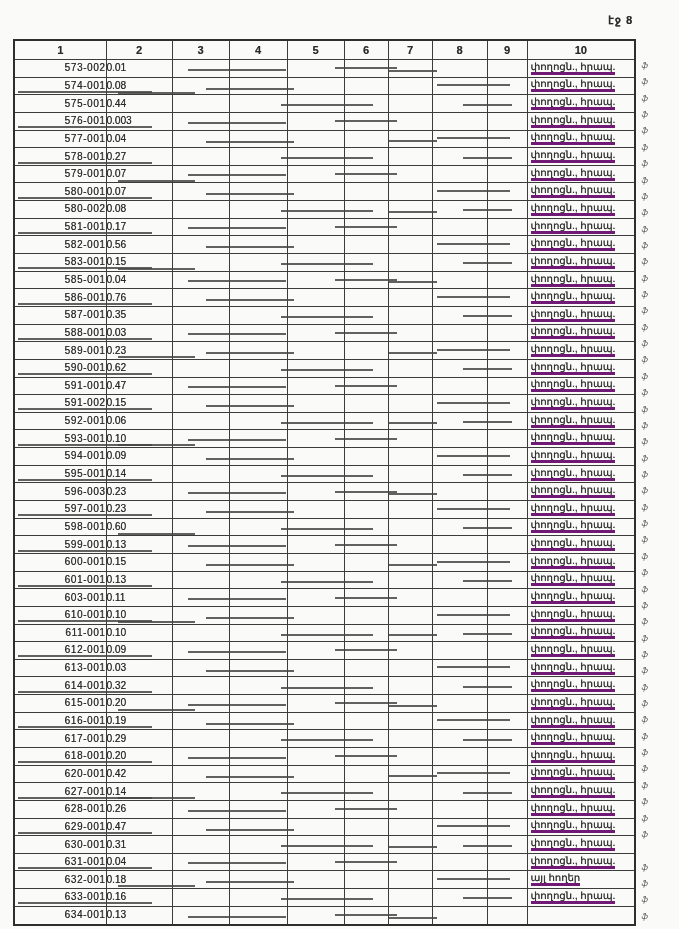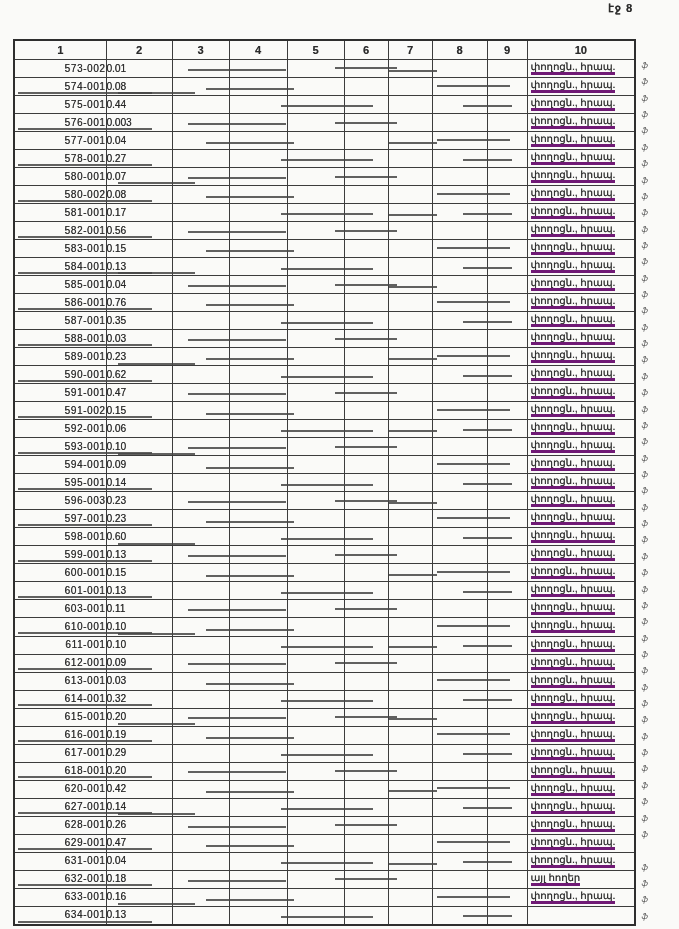--- a/index.html
+++ b/index.html
@@ -5,21 +5,21 @@
   html,body{margin:0;padding:0;}
   body{
     width:679px;height:929px;
     background:#fafaf8;
     font-family:"Liberation Sans", sans-serif;
     color:#262626;
     position:relative;
     overflow:hidden;
   }
   .page-label{
-    position:absolute;top:2px;left:608px;
+    position:absolute;top:14px;left:608px;
     font-size:11px;font-weight:bold;letter-spacing:1px;
     color:#2b2b2b;
     text-shadow:0.3px 0.3px 0.3px rgba(40,40,40,.6);
   }
   table.doc{
     position:absolute;left:13px;top:39px;
     width:621px;height:887px;
     border-collapse:collapse;table-layout:fixed;
     border:2px solid #2e2e2e;
   }
@@ -167,20 +167,32 @@
         <td class="e"></td>
         <td class="e"></td>
         <td class="e"></td>
         <td class="e"></td>
         <td class="e"></td>
         <td class="e"></td>
         <td class="e"></td>
         <td class="c10"><span>փողոցն., հրապ.</span></td>
       </tr>
       <tr>
+        <td class="c1">579-001</td>
+        <td class="c2">0.07</td>
+        <td class="e"></td>
+        <td class="e"></td>
+        <td class="e"></td>
+        <td class="e"></td>
+        <td class="e"></td>
+        <td class="e"></td>
+        <td class="e"></td>
+        <td class="c10"><span>փողոցն., հրապ.</span></td>
+      </tr>
+      <tr>
         <td class="c1">580-001</td>
         <td class="c2">0.07</td>
         <td class="e"></td>
         <td class="e"></td>
         <td class="e"></td>
         <td class="e"></td>
         <td class="e"></td>
         <td class="e"></td>
         <td class="e"></td>
         <td class="c10"><span>փողոցն., հրապ.</span></td>
@@ -227,32 +239,20 @@
         <td class="e"></td>
         <td class="e"></td>
         <td class="e"></td>
         <td class="e"></td>
         <td class="e"></td>
         <td class="e"></td>
         <td class="e"></td>
         <td class="c10"><span>փողոցն., հրապ.</span></td>
       </tr>
       <tr>
-        <td class="c1">584-001</td>
-        <td class="c2">0.13</td>
-        <td class="e"></td>
-        <td class="e"></td>
-        <td class="e"></td>
-        <td class="e"></td>
-        <td class="e"></td>
-        <td class="e"></td>
-        <td class="e"></td>
-        <td class="c10"><span>փողոցն., հրապ.</span></td>
-      </tr>
-      <tr>
         <td class="c1">585-001</td>
         <td class="c2">0.04</td>
         <td class="e"></td>
         <td class="e"></td>
         <td class="e"></td>
         <td class="e"></td>
         <td class="e"></td>
         <td class="e"></td>
         <td class="e"></td>
         <td class="c10"><span>փողոցն., հրապ.</span></td>
@@ -613,20 +613,32 @@
         <td class="e"></td>
         <td class="e"></td>
         <td class="e"></td>
         <td class="e"></td>
         <td class="e"></td>
         <td class="c10"><span>փողոցն., հրապ.</span></td>
       </tr>
       <tr>
         <td class="c1">629-001</td>
         <td class="c2">0.47</td>
+        <td class="e"></td>
+        <td class="e"></td>
+        <td class="e"></td>
+        <td class="e"></td>
+        <td class="e"></td>
+        <td class="e"></td>
+        <td class="e"></td>
+        <td class="c10"><span>փողոցն., հրապ.</span></td>
+      </tr>
+      <tr>
+        <td class="c1">630-001</td>
+        <td class="c2">0.31</td>
         <td class="e"></td>
         <td class="e"></td>
         <td class="e"></td>
         <td class="e"></td>
         <td class="e"></td>
         <td class="e"></td>
         <td class="e"></td>
         <td class="c10"><span>փողոցն., հրապ.</span></td>
       </tr>
       <tr>

